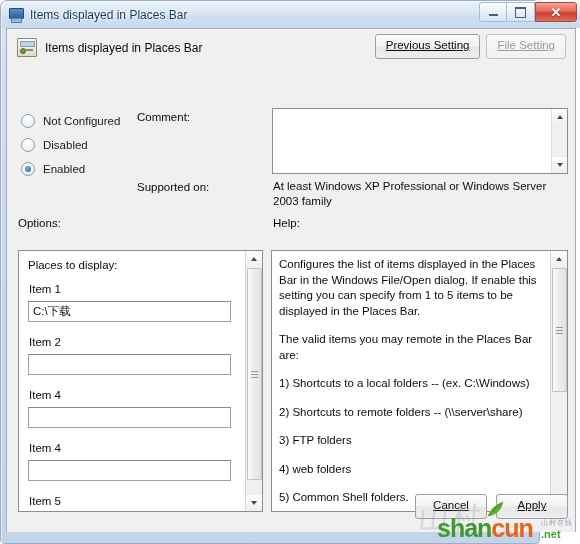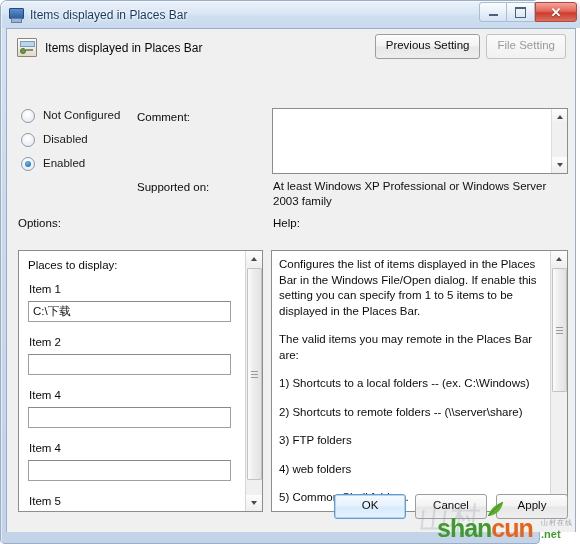--- a/index.html
+++ b/index.html
@@ -138,30 +138,31 @@
     color: #0d0d0d;
     background: linear-gradient(180deg,#fdfdfd 0%, #f2f2f2 48%, #e7e7e7 52%, #eeeeee 100%);
     border: 1px solid #9d9d9d;
     border-radius: 3px;
     padding: 0 10px;
     height: 23px;
     line-height: 21px;
     text-align: center;
     white-space: nowrap;
     cursor: default;
+    text-decoration: underline;
   }
   .btn.disabled { color: #9a9a9a; border-color: #c2c2c2;
     background: linear-gradient(180deg,#fafafa,#f1f1f1); }
   .btn.default { border: 1px solid #5f9ed4;
     box-shadow: inset 0 0 0 1px rgba(140,190,235,.6);
     background: linear-gradient(180deg,#f4faff 0%, #e6f2fd 48%, #d6eafc 52%, #e6f4ff 100%); }
 
   
   #radio-group { position: absolute; left: 14px; top: 80px; }
-  .radio-row { display: flex; height: 24px; }
+  .radio-row { display: flex; align-items: center; height: 24px; }
   .radio {
     width: 12px; height: 12px; border-radius: 50%;
     border: 1px solid #8d9aa8;
     background: radial-gradient(circle at 45% 35%, #ffffff 0%, #eef2f6 60%, #dfe6ee 100%);
     margin-right: 8px;
     position: relative;
     flex: 0 0 auto;
   }
   .radio.checked::after {
     content: "";
@@ -445,21 +446,20 @@
             </span>
         </div>
         <div class="arrow down">
             <span class="tri down"></span>
           </div>
       </div>
     </div>
 
     <div id="bottom-bar">
       <div id="bottom-buttons">
-        <div class="btn default">OK</div>
         <div class="btn">Cancel</div>
         <div class="btn">Apply</div>
       </div>
     </div>
 
   </div>
 
   <div id="watermark">
     <div id="wm-ghost">山村</div>
     <div id="wm-main">

